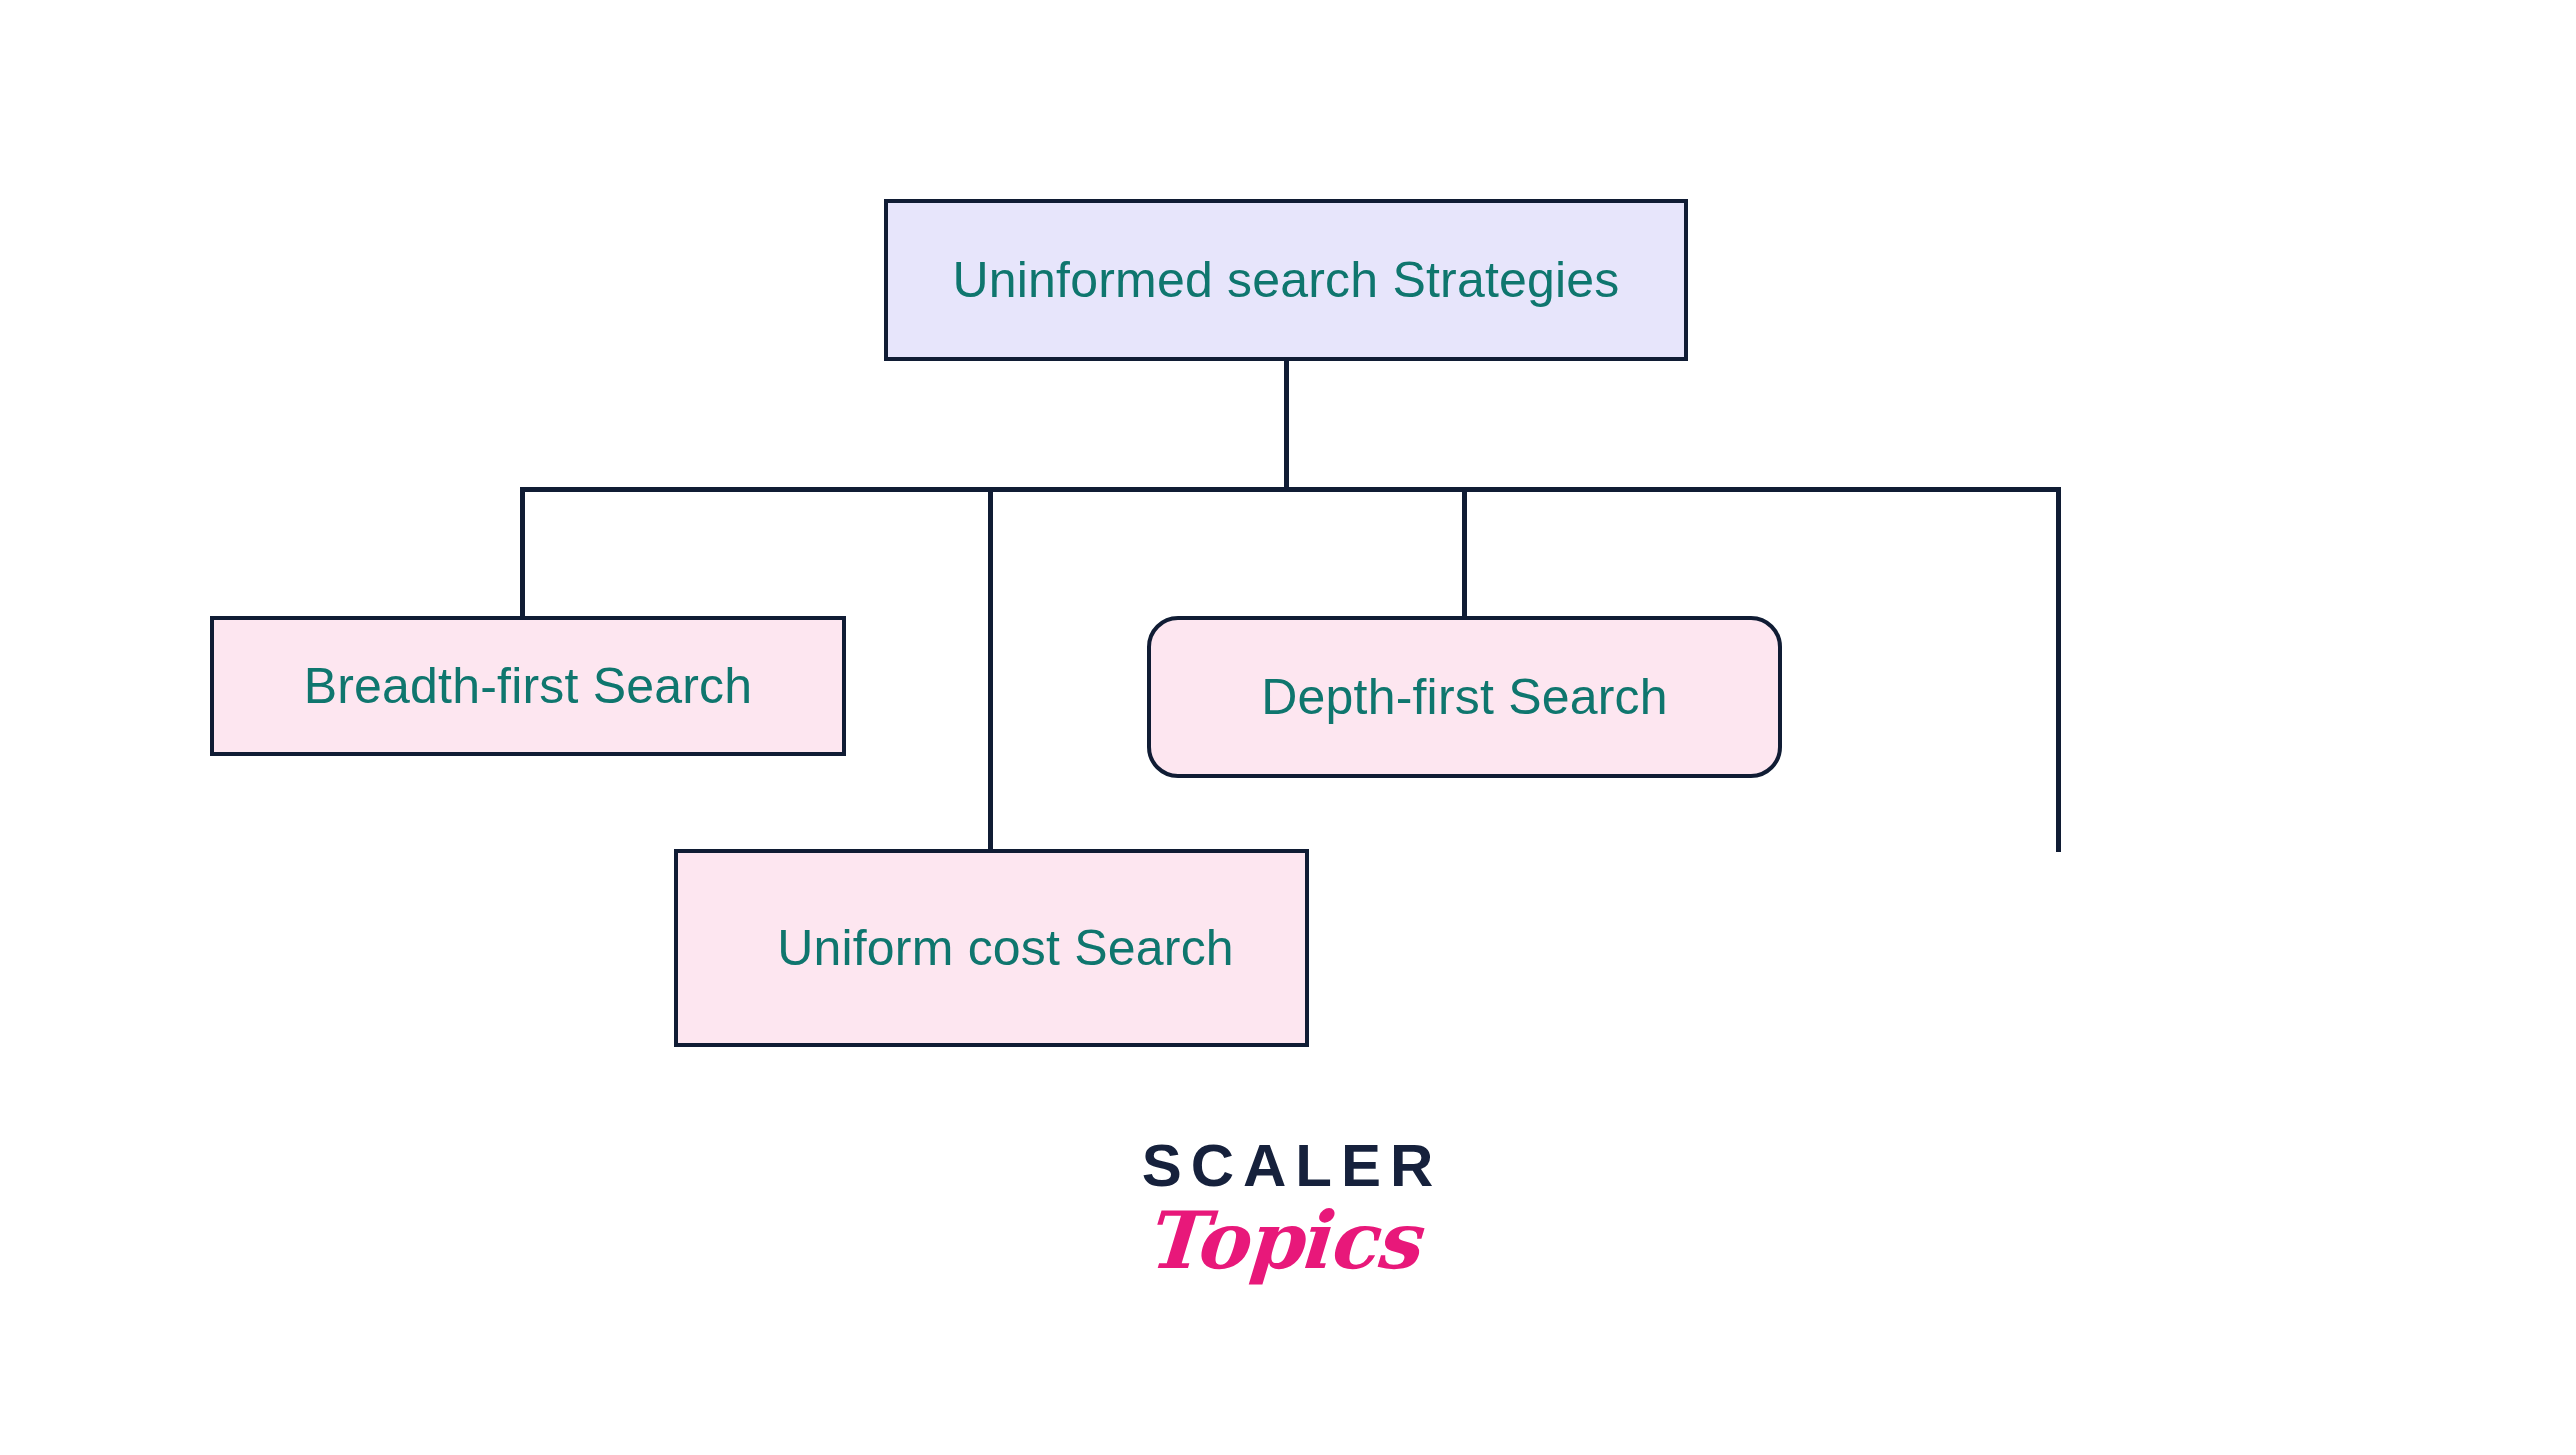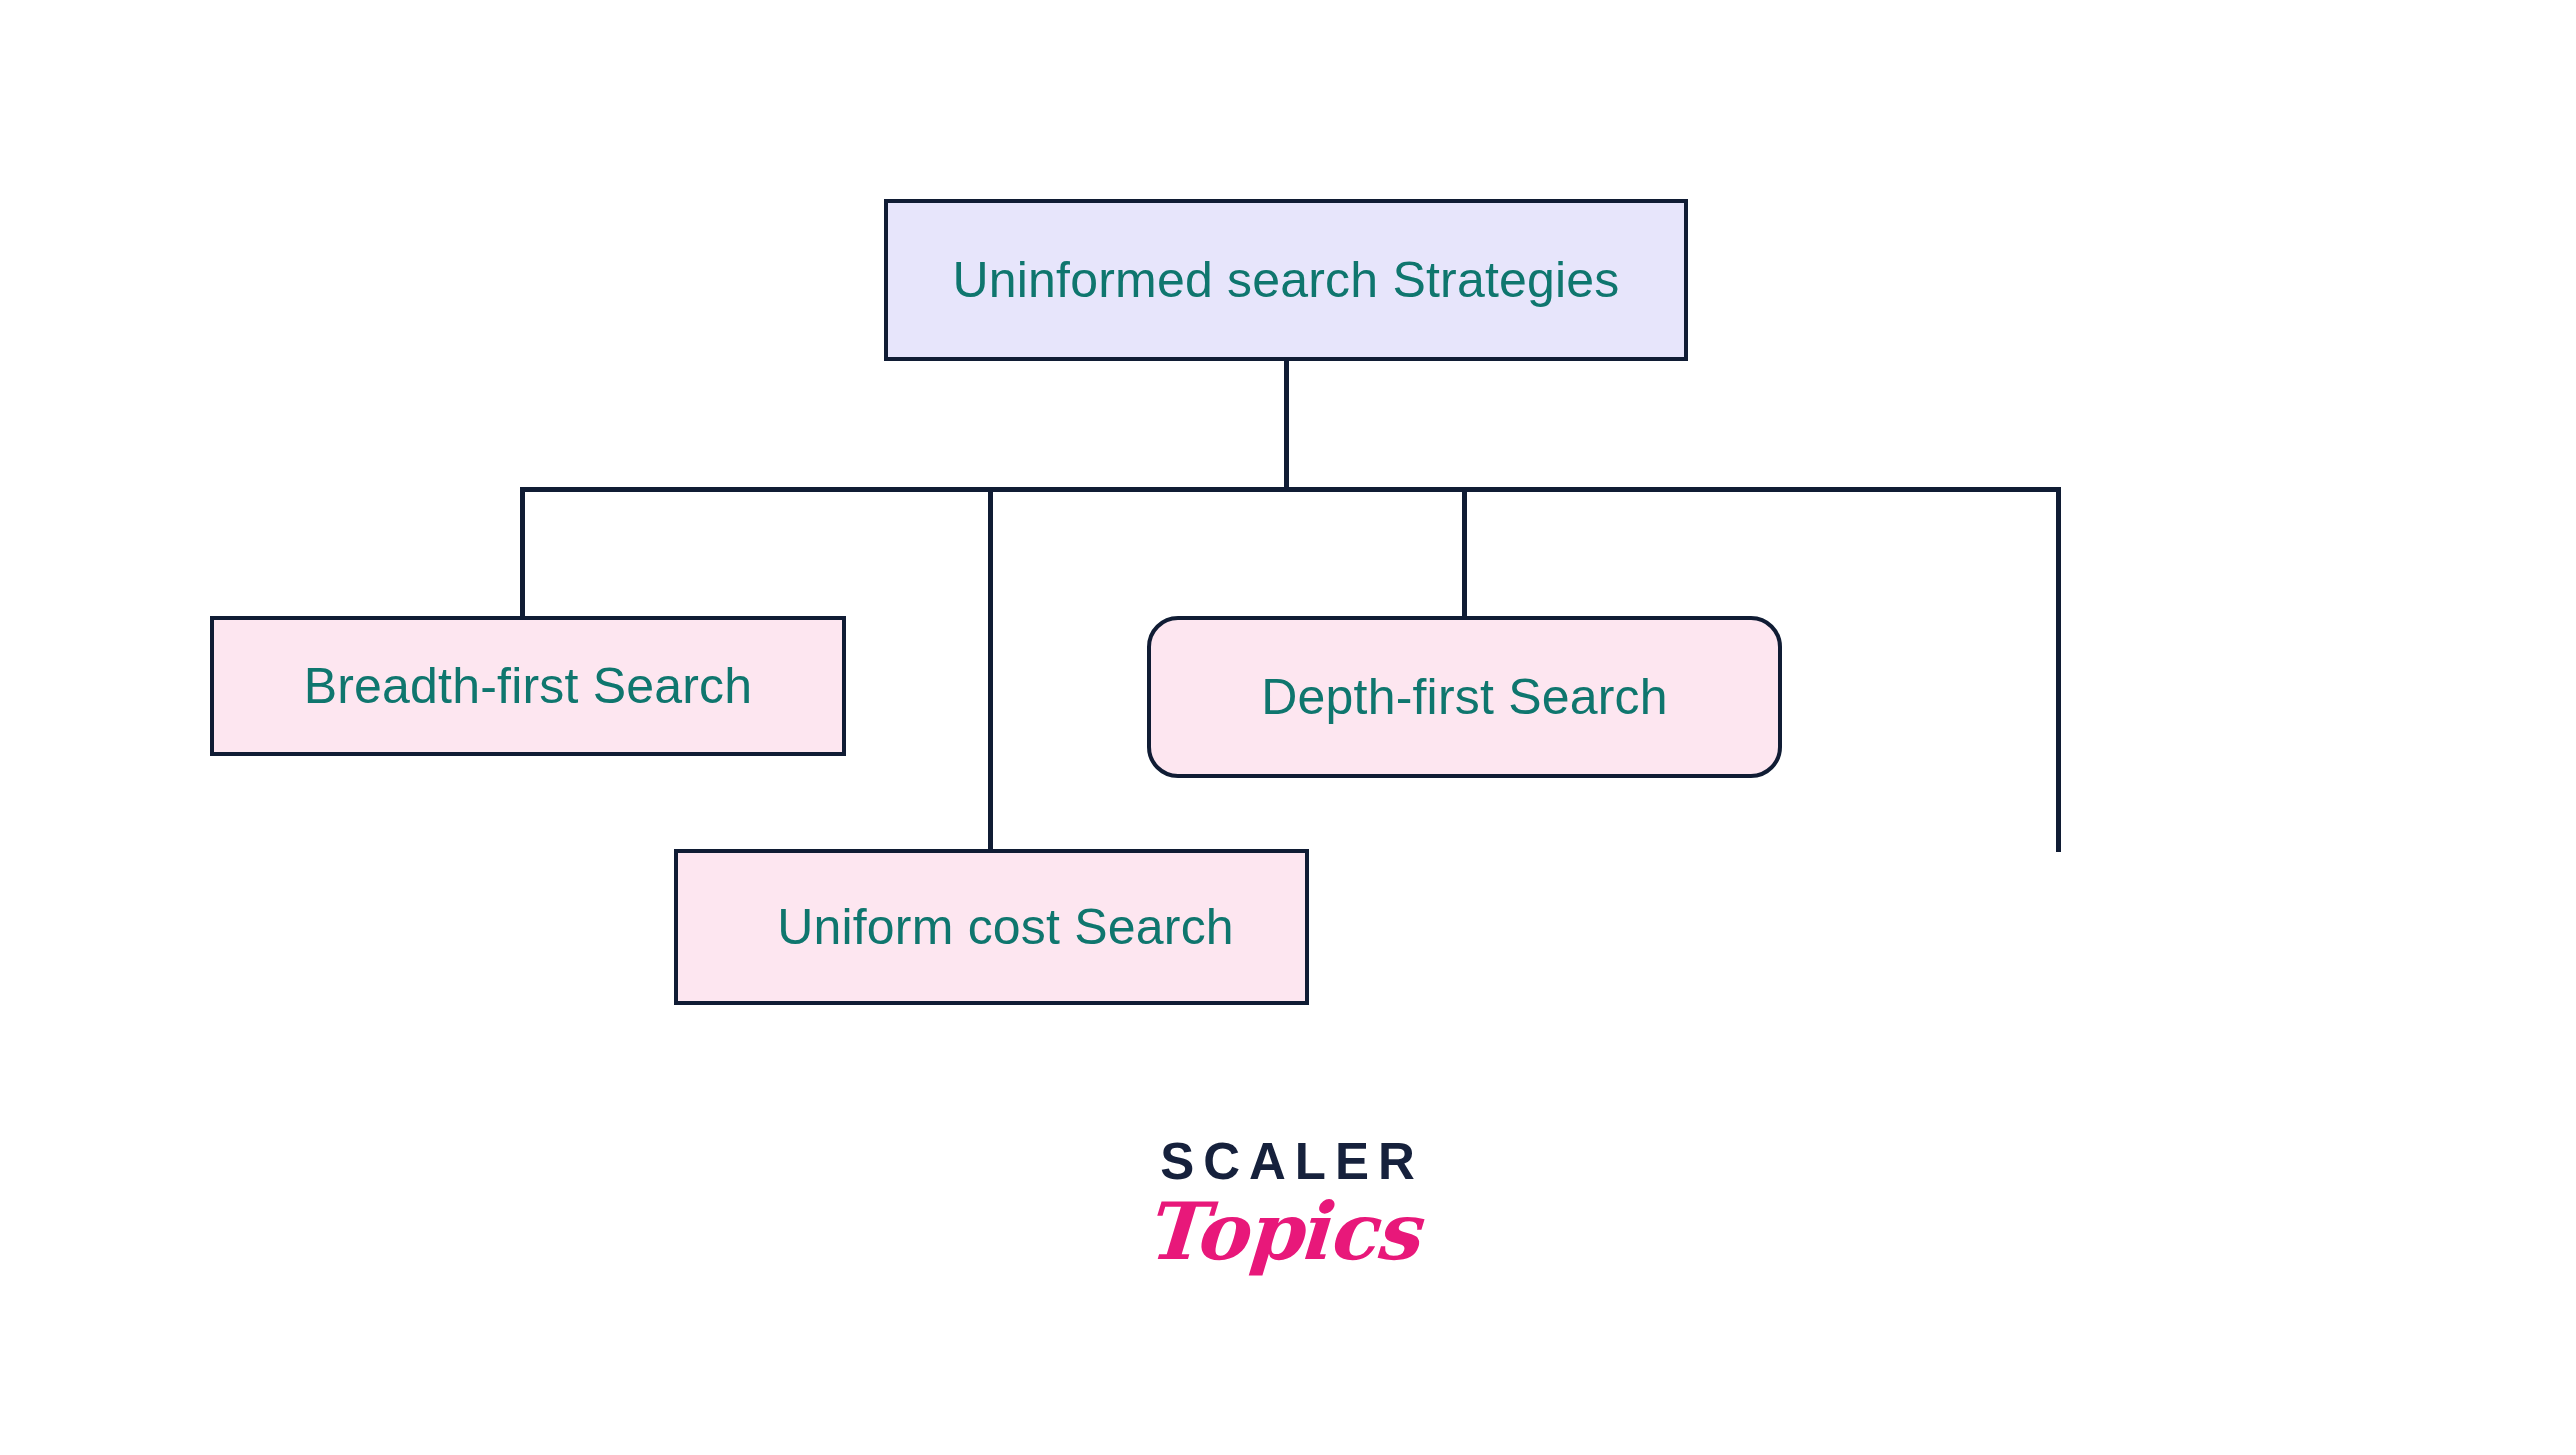--- a/index.html
+++ b/index.html
@@ -50,21 +50,21 @@
   #logo {
     position: absolute;
     display: flex;
     flex-direction: column;
     align-items: center;
     justify-content: flex-start;
   }
   .logo-word {
     font-family: "Liberation Sans", sans-serif;
     font-weight: 700;
-    font-size: 51px;
+    font-size: 60px;
     letter-spacing: 9px;
     color: #16213c;
     text-indent: 9px;
     line-height: 1;
   }
   .logo-script {
     font-family: "DejaVu Serif", serif;
     font-style: italic;
     font-weight: 700;
     font-size: 79px;
@@ -97,21 +97,21 @@
   <div class="conn v" style="left:2056px; top:487px; height:365px;"></div>
 
   <div class="node leaf" style="left:210px; top:616px; width:636px; height:140px;">
     <span>Breadth-first Search</span>
   </div>
 
   <div class="node leaf" style="left:1147px; top:616px; width:635px; height:162px;border-radius:31px;">
     <span>Depth-first Search</span>
   </div>
 
-  <div class="node leaf" style="left:674px; top:849px; width:635px; height:156px;padding-left:28px;">
+  <div class="node leaf" style="left:674px; top:849px; width:635px; height:198px;padding-left:28px;">
     <span>Uniform cost Search</span>
   </div>
 
 
   <div id="logo" style="left:1121px; top:1136px; width:333px;">
     <div class="logo-word">SCALER</div>
     <div class="logo-script">Topics</div>
   </div>
 
 </div>

